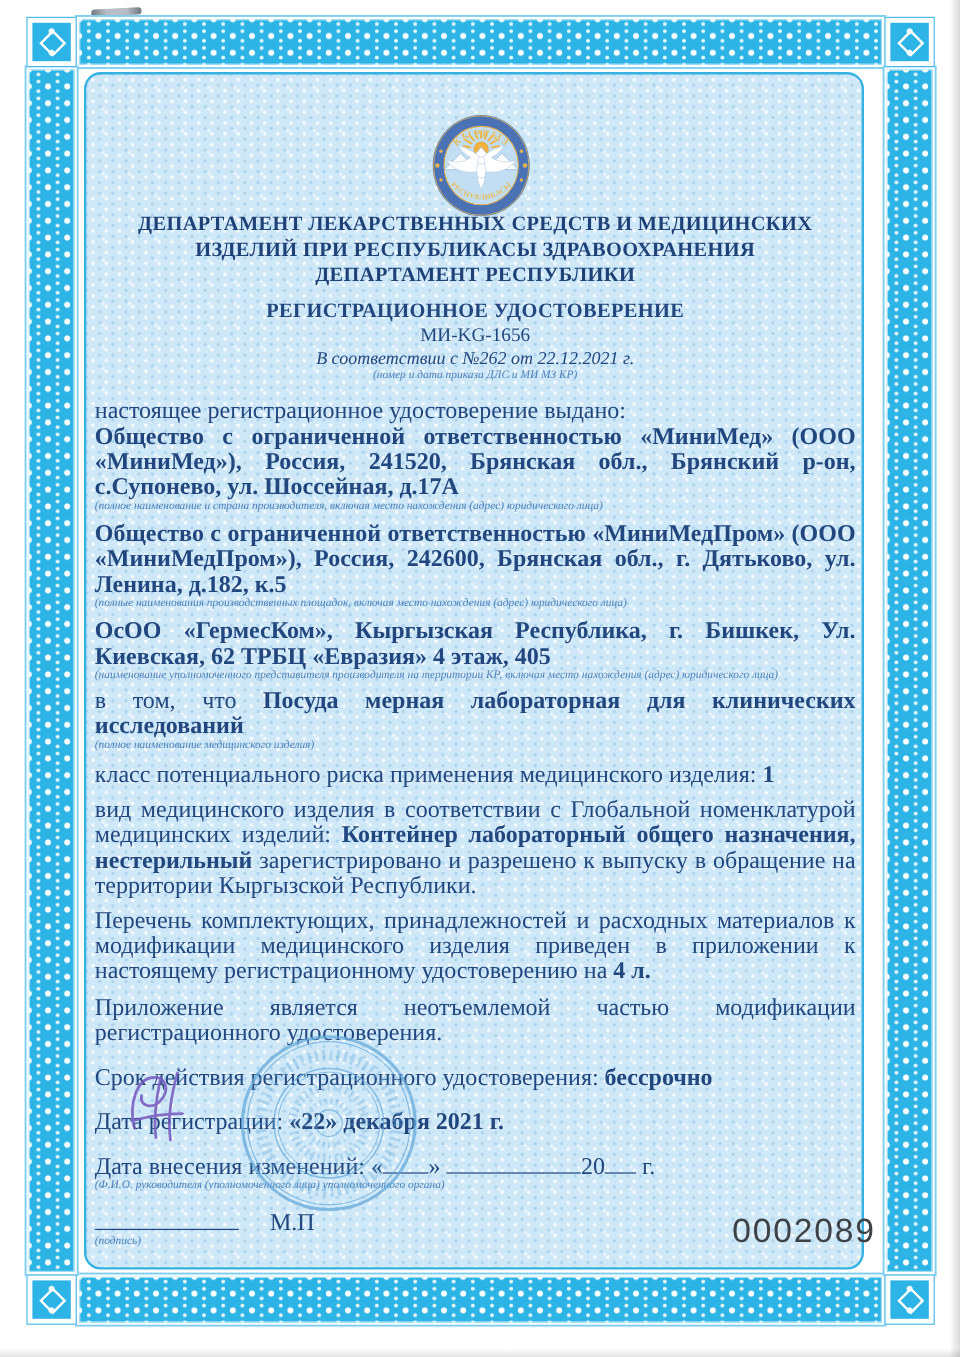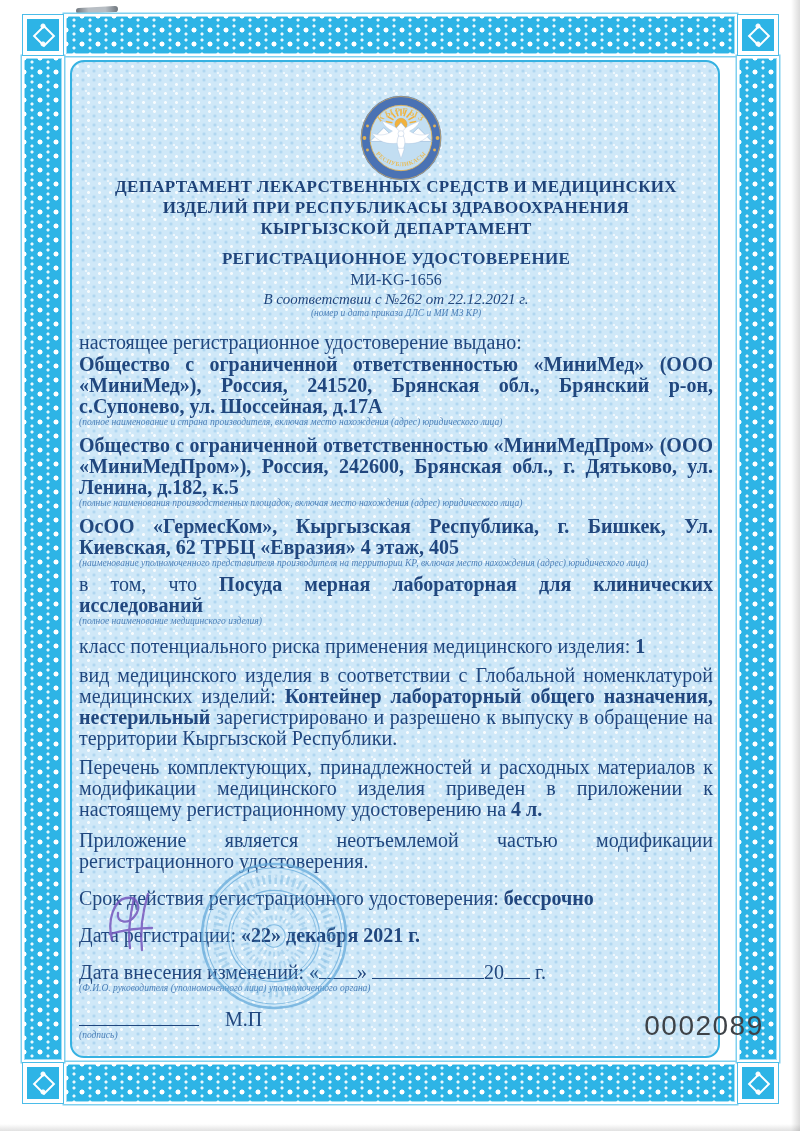--- a/index.html
+++ b/index.html
@@ -53,21 +53,21 @@
   .b{font-weight:bold;}
   .mt14{margin-top:14px !important;} .mt8{margin-top:8px !important;} .mt6{margin-top:6px !important;}
   .mt10{margin-top:10px !important;} .mt12{margin-top:12px !important;} .mt16{margin-top:16px !important;}
   .mt1{margin-top:1px !important;}
   .u{display:inline-block;border-bottom:1.2px solid #21477e;height:13px;vertical-align:baseline;}
   .u38{width:38px;} .u112{width:112px;} .u26{width:26px;} .u120{width:120px;}
   .seal-abbr{margin-left:26px;}
   
   .stamp{position:absolute;left:198px;top:860px;width:152px;height:152px;z-index:5;opacity:.72;filter:blur(.5px);}
   .signature{position:absolute;left:102px;top:888px;width:82px;height:70px;z-index:6;}
-  .serial{position:absolute;left:624px;top:1010px;width:160px;text-align:center;z-index:4;
+  .serial{position:absolute;left:590px;top:1010px;width:160px;text-align:center;z-index:4;
           font-family:"Liberation Sans", sans-serif;font-size:28px;letter-spacing:1.5px;color:#3e4247;}
 </style>
 </head>
 <body>
 
 <div class="sheet">
 
   <div class="staple"></div>
 
   <div class="band top"></div>
@@ -117,21 +117,21 @@
       <textPath href="#arcT" startOffset="50%" text-anchor="middle">КЫРГЫЗ</textPath>
     </text>
     <text font-size="7" font-weight="bold" fill="#e8bc5a" letter-spacing=".5" font-family="Liberation Serif, serif">
       <textPath href="#arcB" startOffset="50%" text-anchor="middle">РЕСПУБЛИКАСЫ</textPath>
     </text>
   </svg>
 
   <div class="content">
     <p class="center org-line">ДЕПАРТАМЕНТ ЛЕКАРСТВЕННЫХ СРЕДСТВ И МЕДИЦИНСКИХ</p>
     <p class="center org-line">ИЗДЕЛИЙ ПРИ РЕСПУБЛИКАСЫ ЗДРАВООХРАНЕНИЯ</p>
-    <p class="center org-line">КЫРГЫЗСКОЙ ДЕПАРТАМЕНТ</p>
+    <p class="center org-line">ДЕПАРТАМЕНТ РЕСПУБЛИКИ</p>
     <p class="center doc-type">РЕГИСТРАЦИОННОЕ УДОСТОВЕРЕНИЕ</p>
     <p class="center doc-num mt1">МИ-KG-1656</p>
     <p class="center order-ref mt1">В соответствии с №262 от 22.12.2021 г.</p>
     <p class="center cap">(номер и дата приказа ДЛС и МИ МЗ КР)</p>
 
     <p class="body-p mt14">настоящее регистрационное удостоверение выдано:</p>
     <p class="body-p b mt1">Общество с ограниченной ответственностью «МиниМед» (ООО «МиниМед»), Россия, 241520, Брянская обл., Брянский р-он, с.Супонево, ул. Шоссейная, д.17А</p>
     <p class="cap">(полное наименование и страна производителя, включая место нахождения (адрес) юридического лица)</p>
 
     <p class="body-p b mt8">Общество с ограниченной ответственностью «МиниМедПром» (ООО «МиниМедПром»), Россия, 242600, Брянская обл., г. Дятьково, ул. Ленина, д.182, к.5</p>

